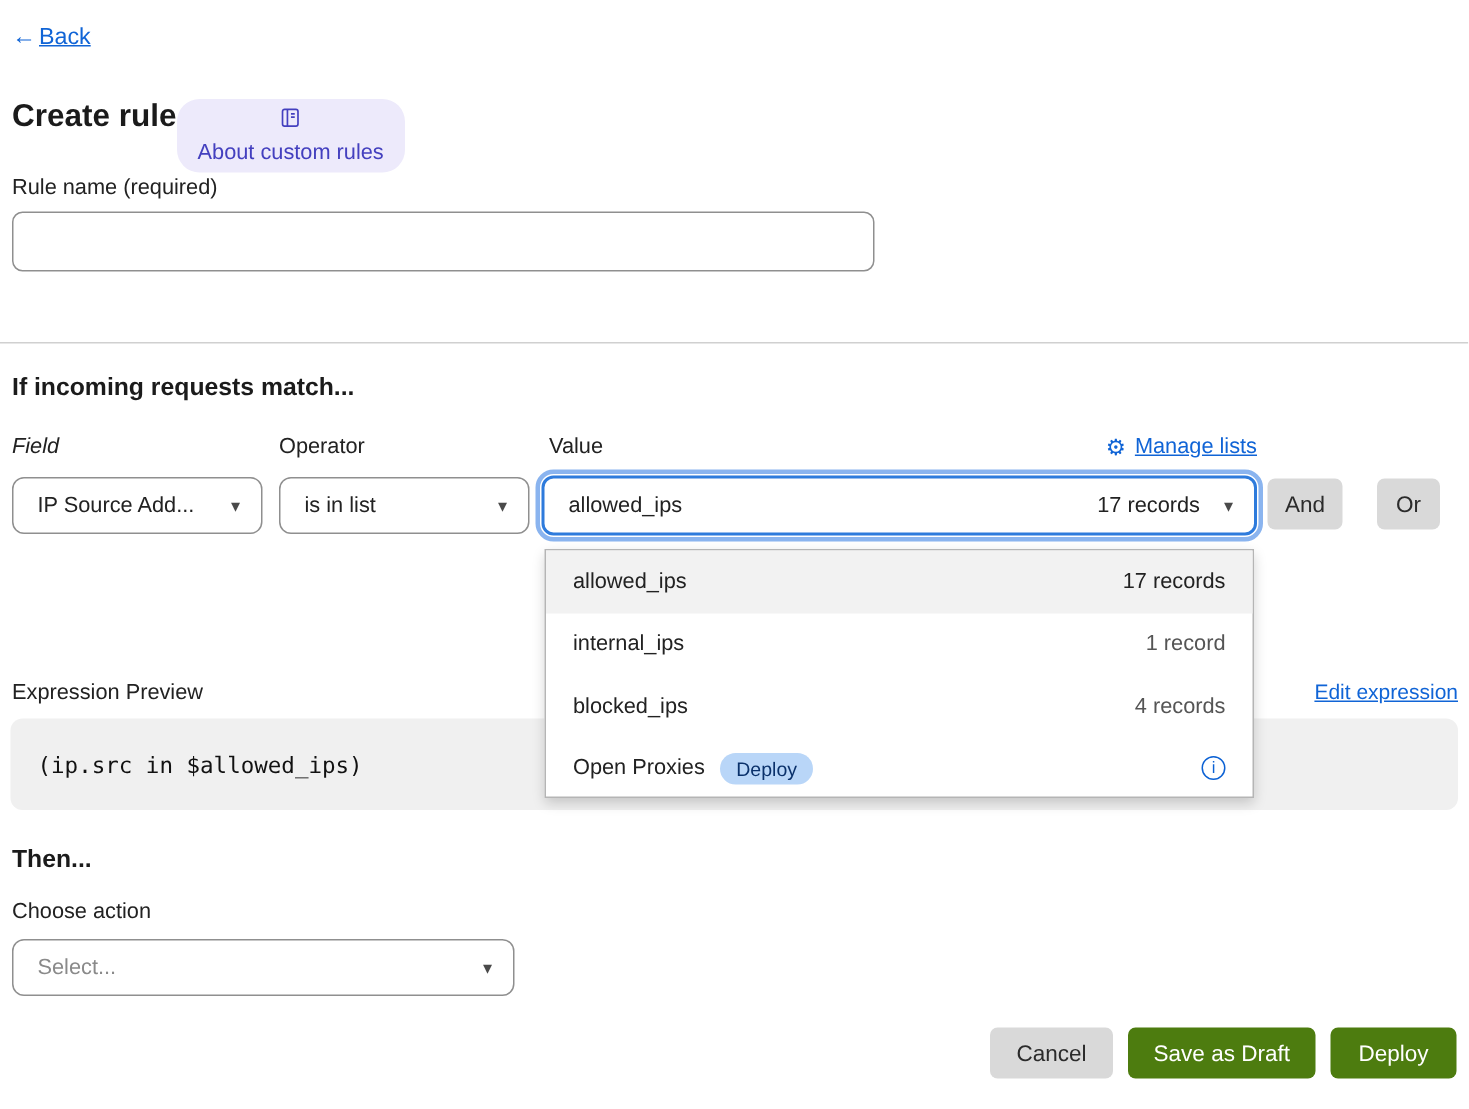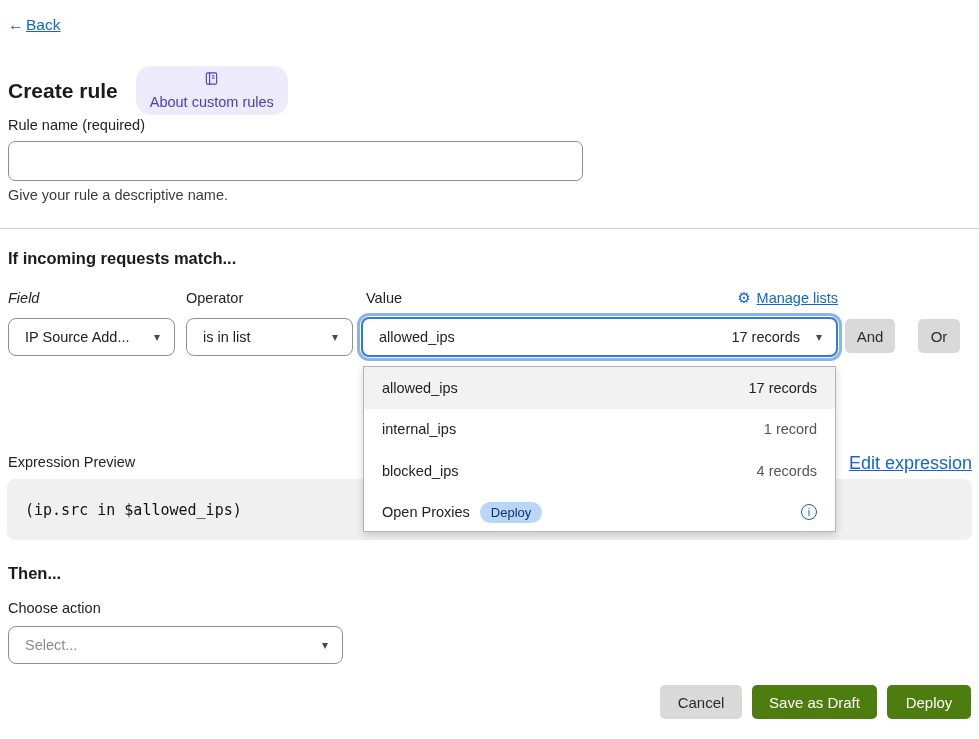--- a/index.html
+++ b/index.html
@@ -6,21 +6,21 @@
   html,body { background:#fff; }
   body { font-family:"Liberation Sans", sans-serif; color:#29292b; }
   .canvas { position:relative; width:979px; height:739px; background:#fff; overflow:hidden; }
 
   
   .back-link { position:absolute; left:8px; top:16px; display:flex; align-items:center; gap:2px;
     color:#1064d6; font-size:15.5px; cursor:pointer; }
   .back-link .arrow { text-decoration:none; font-size:16px; }
   .back-link .back-text { text-decoration:underline;text-align:center; }
 
-  .title-row { position:absolute; left:8px; top:66px; display:flex; align-items:center; gap:18px; }
+  .title-row { position:absolute; left:8px; top:66px; display:flex; }
   .page-title { font-size:21px; font-weight:bold; color:#1b1b1b; }
   .about-badge { display:flex; align-items:center; gap:8px; background:#edeafb; color:#4440bf;
     font-size:14.5px; padding:5px 14px; border-radius:15px; cursor:pointer;flex-direction:column; }
 
   
   .field-label { font-size:14.5px; color:#222; }
   .rule-name-label { position:absolute; left:8px; top:117px; }
   .rule-name-input { position:absolute; left:8px; top:141px; width:575px; height:40px;
     border:1px solid #8f8f8f; border-radius:7px; font-size:15px; padding:0 12px;
     font-family:"Liberation Sans", sans-serif; background:#fff; }
@@ -69,21 +69,21 @@
   .dd-row .meta { margin-left:auto; color:#555; }
   .dd-row.selected .meta { color:#222; }
   .managed-pill { margin-left:10px; background:#b9d6f8; color:#0a316b; font-size:13px;
     padding:3px 11px; border-radius:12px; }
   .info-icon { margin-left:auto; width:16px; height:16px; border:1.4px solid #0b61d4;
     border-radius:50%; color:#0b61d4; font-size:11px; display:flex; align-items:center;
     justify-content:center; cursor:pointer; }
 
   
   .expr-label { position:absolute; left:8px; top:454px; font-size:14.5px; color:#222; }
-  .edit-expression { position:absolute; right:7px; top:453px; color:#1064d6; font-size:18px;
+  .edit-expression { position:absolute; right:7px; top:453px; color:#1064d6; font-size:14px;
     text-decoration:underline; cursor:pointer; }
   .expr-block { position:absolute; left:7px; right:7px; top:479px; height:61px; background:#f0f0f0;
     border-radius:8px; display:flex; align-items:center; padding-left:18px; }
   .expr-code { font-family:"DejaVu Sans Mono","Liberation Mono",monospace; font-size:15px; color:#111; }
 
   
   .then-heading { position:absolute; left:8px; top:564px; }
   .choose-action-label { position:absolute; left:8px; top:600px; }
   .action-select { left:8px; top:626px; width:335px; color:#8a8a8a; }
 
@@ -117,21 +117,20 @@
           <line x1="8.5" y1="5.2" x2="11.2" y2="5.2"></line>
           <line x1="8.5" y1="7.6" x2="11.2" y2="7.6"></line>
         </svg>
       </span>
       <span>About custom rules</span>
     </div>
   </div>
 
   <label class="field-label rule-name-label">Rule name (required)</label>
   <input class="rule-name-input" type="text" value="" style="">
-  <div class="rule-name-helper">Give your rule a descriptive name.</div>
 
   <div class="divider"></div>
 
   <h2 class="section-heading match-heading">If incoming requests match...</h2>
 
   <span class="field-label lbl-field">Field</span>
   <span class="field-label lbl-operator">Operator</span>
   <span class="field-label lbl-value">Value</span>
 
   <a class="manage-lists">

